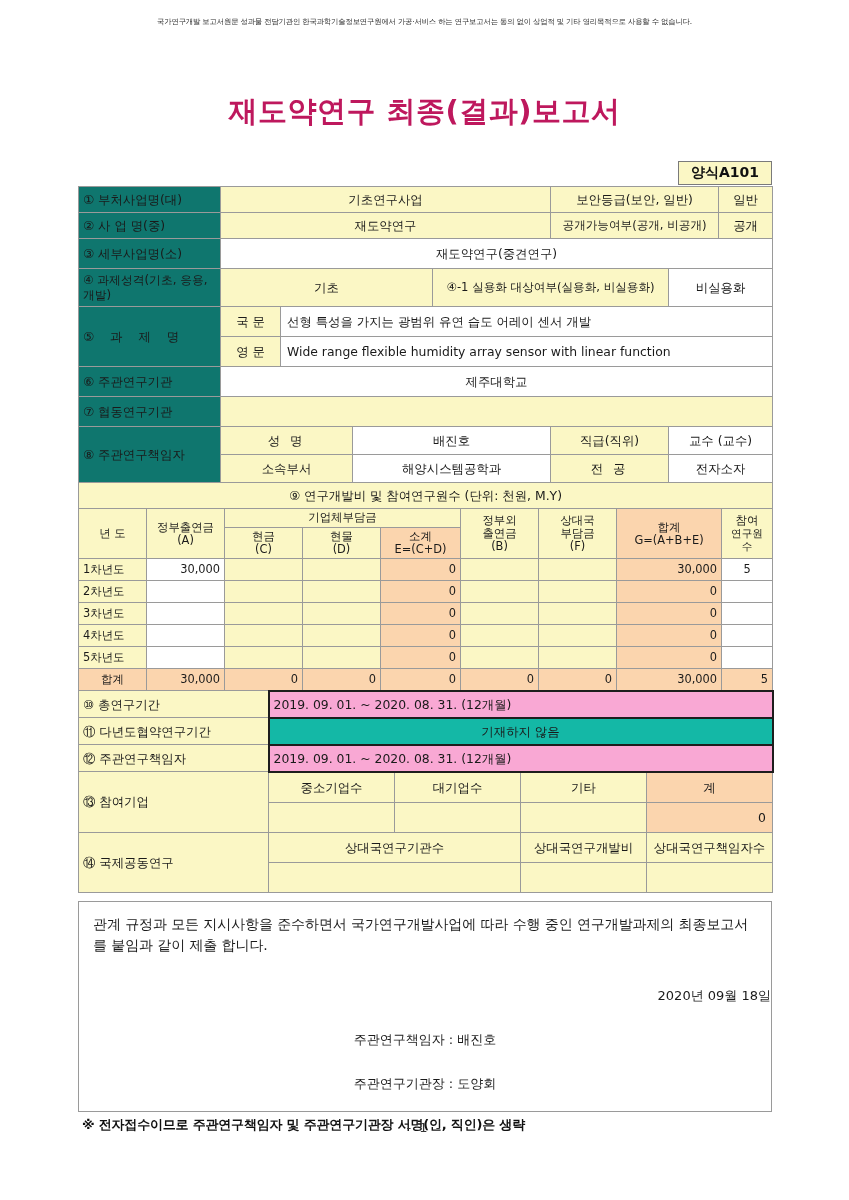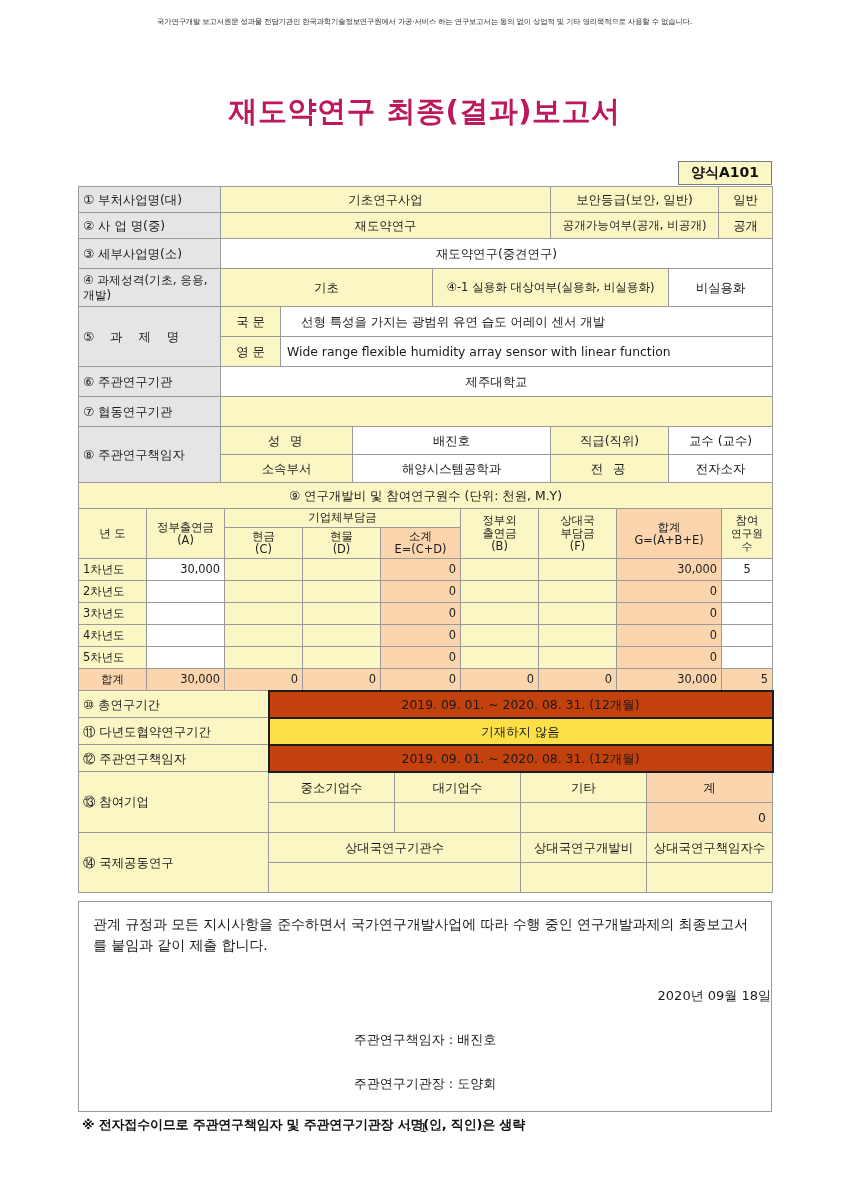--- a/index.html
+++ b/index.html
@@ -78,21 +78,21 @@
   }
   .main-table td {
     border: 1px solid #9a9a9a;
     font-size: 12.4px;
     padding: 4px 4px;
     height: 17px;
     vertical-align: middle;
     line-height: 1.25;
   }
   .lbl {
-    background: #e5e5e5;
+    background: #0f766e;
     text-align: left;
     padding-left: 8px;
   }
   .lbl-c {
     background: #fbf7c5;
     text-align: center;
   }
   .val {
     background: #ffffff;
     text-align: center;
@@ -161,28 +161,27 @@
   }
   .sum-lbl {
     background: #fbd5ae;
     text-align: center;
     font-size: 12.2px;
   }
 
   
   .period-val {
     border: 2px solid #1d1d1d !important;
-    background: #c2410c;
-    text-align: center;
+    background: #f9a8d4;
     font-size: 12.6px;
     padding: 7px 0;
   }
   .period-val-y {
     border: 2px solid #1d1d1d !important;
-    background: #fde047;
+    background: #14b8a6;
     text-align: center;
     font-size: 12.6px;
     padding: 7px 0;
   }
   .period-lbl {
     background: #fbf7c5;
     text-align: left;
     padding-left: 8px;
     font-size: 12.6px;
     padding-top: 7px;
@@ -284,21 +283,21 @@
     <tr>
       <td class="lbl" style="font-size:11.8px">④ 과제성격(기초, 응용, 개발)</td>
       <td class="val-y" colspan="3">기초</td>
       <td class="lbl-c" colspan="4" style="font-size:11.6px">④-1 실용화 대상여부(실용화, 비실용화)</td>
       <td class="val" colspan="2">비실용화</td>
     </tr>
 
     <tr>
       <td class="lbl spread" rowspan="2" style="letter-spacing:6px">⑤ 과  제  명</td>
       <td class="lbl-c">국 문</td>
-      <td class="val kor-title" colspan="8" style="padding:6px 0 6px 20px">선형 특성을 가지는 광범위 유연 습도 어레이 센서 개발</td>
+      <td class="val kor-title" colspan="8" style="padding:6px 0 6px 6px">선형 특성을 가지는 광범위 유연 습도 어레이 센서 개발</td>
     </tr>
     <tr>
       <td class="lbl-c">영 문</td>
       <td class="val eng" colspan="8" style="padding:6px 0 6px 6px">Wide range flexible humidity array sensor with linear function</td>
     </tr>
 
     <tr>
       <td class="lbl">⑥ 주관연구기관</td>
       <td class="val" colspan="9" style="padding:6px 0">제주대학교</td>
     </tr>

